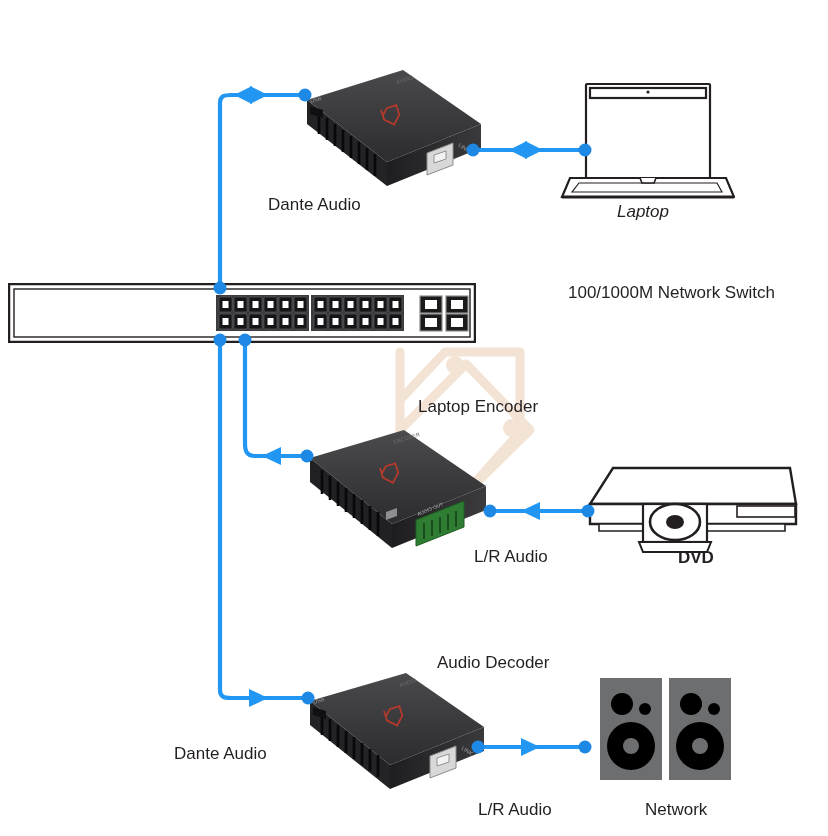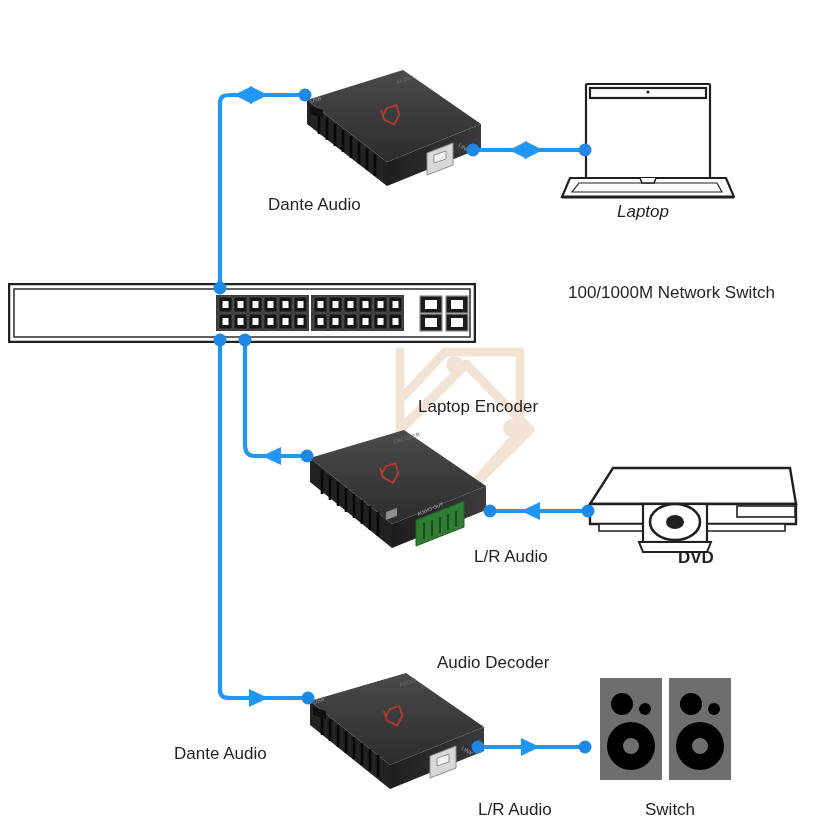--- a/index.html
+++ b/index.html
@@ -361,15 +361,15 @@
   <div class="lbl" style="left:474px;top:547px;">L/R Audio</div>
 
   <div class="lbl" style="left:678px;top:548px;font-weight:bold;">DVD</div>
 
   <div class="lbl" style="left:428px;top:653px;margin-left:9px;">Audio Decoder</div>
 
   <div class="lbl" style="left:174px;top:744px;">Dante Audio</div>
 
   <div class="lbl" style="left:478px;top:800px;">L/R Audio</div>
 
-  <div class="lbl" style="left:645px;top:800px;">Switch</div>
+  <div class="lbl" style="left:645px;top:800px;">Network</div>
 
 </div>
 
 </body></html>

